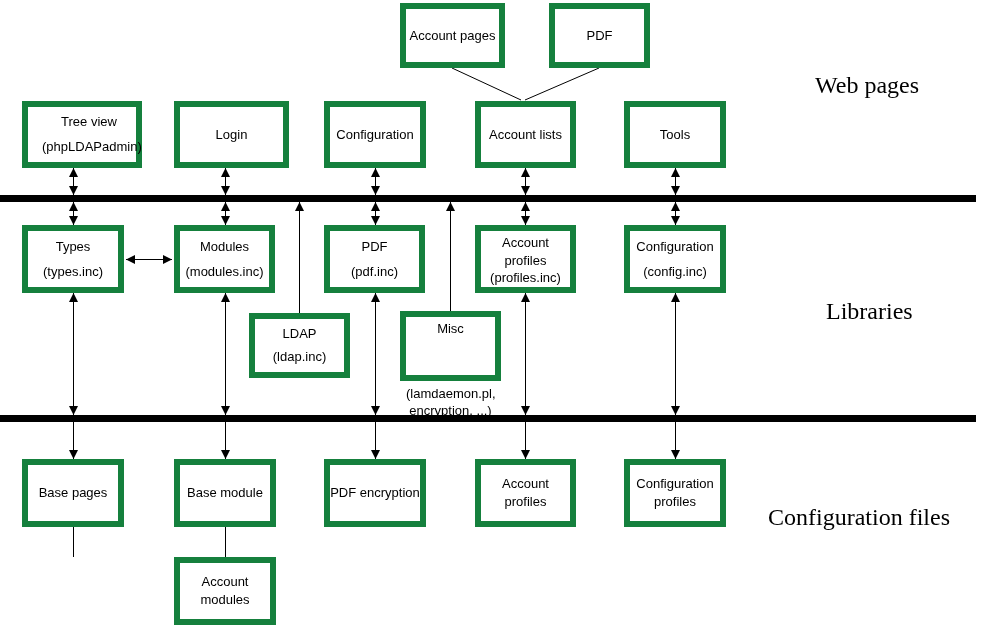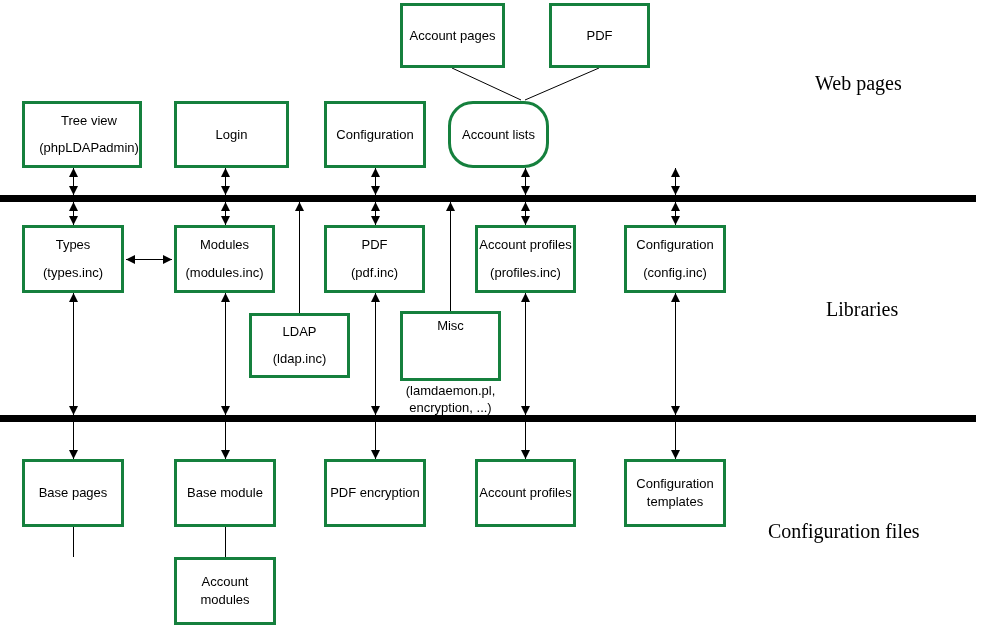--- a/index.html
+++ b/index.html
@@ -1,29 +1,29 @@
 <!DOCTYPE html>
 <html><head>
 <meta charset="utf-8">
 <style>
   html,body { margin:0; padding:0; background:#fff; }
   .canvas {
     position:relative; width:988px; height:628px; background:#ffffff;
     font-family:"Liberation Sans", sans-serif; color:#000; overflow:hidden;
   }
   .box {
-    position:absolute; box-sizing:border-box; border:3px solid #15803d; background:#fff;
+    position:absolute; box-sizing:border-box; border:6px solid #15803d; background:#fff;
     display:flex; flex-direction:column; justify-content:space-around; align-items:center;
     text-align:center; font-size:13px; line-height:1.35; padding:3px 0; z-index:2;
   }
   .box .bt, .box .bs { display:block; width:100%; }
   .bar { position:absolute; left:0; width:976px; height:7px; background:#000; z-index:1; }
   .connectors { position:absolute; left:0; top:0; z-index:1; }
   .section-label {
-    position:absolute; font-family:"Liberation Serif", serif; font-size:20px; z-index:2;
+    position:absolute; font-family:"Liberation Serif", serif; font-size:24px; z-index:2;
     white-space:nowrap;
   }
 </style>
 </head>
 <body>
 
 <div class="canvas">
 
   <svg class="connectors" width="988" height="628" viewBox="0 0 988 628">
     <defs>
@@ -77,41 +77,44 @@
       <line x1="73.5" y1="527" x2="73.5" y2="557"></line>
       <line x1="225.5" y1="527" x2="225.5" y2="557"></line>
     </g>
   </svg>
 
   <div class="bar" style="top:195px;"></div>
   <div class="bar" style="top:415px;"></div>
 
   <div class="section-label" style="left:815px; top:72px;">Web pages</div>
   <div class="section-label" style="left:826px; top:298px;">Libraries</div>
-  <div class="section-label" style="left:768px; top:520px;">Configuration files</div>
+  <div class="section-label" style="left:768px; top:504px;">Configuration files</div>
 
   <div class="box" style="left:400px; top:3px; width:105px; height:65px;">
     <span class="bt">Account pages</span>
   </div>
   <div class="box" style="left:549px; top:3px; width:101px; height:65px;">
     <span class="bt">PDF</span>
   </div>
 
   <div class="box" style="left:22px; top:101px; width:120px; height:67px;padding-left:14px;">
     <span class="bt">Tree view</span>
     <span class="bs">(phpLDAPadmin)</span>
   </div>
   <div class="box" style="left:174px; top:101px; width:115px; height:67px;">
     <span class="bt">Login</span>
   </div>
   <div class="box" style="left:324px; top:101px; width:102px; height:67px;">
     <span class="bt">Configuration</span>
   </div>
-  <div class="box" style="left:448px; top:101px; width:101px; height:67px;border-radius:25px;">
+  <div class="box" style="left:475px; top:101px; width:101px; height:67px;">
     <span class="bt">Account lists</span>
+  </div>
+  <div class="box" style="left:624px; top:101px; width:102px; height:67px;">
+    <span class="bt">Tools</span>
   </div>
 
   <div class="box" style="left:174px; top:225px; width:101px; height:68px;">
     <span class="bt">Modules</span>
     <span class="bs">(modules.inc)</span>
   </div>
   <div class="box" style="left:22px; top:225px; width:102px; height:68px;">
     <span class="bt">Types</span>
     <span class="bs">(types.inc)</span>
   </div>
@@ -143,20 +146,20 @@
   <div class="box" style="left:174px; top:459px; width:102px; height:68px;">
     <span class="bt">Base module</span>
   </div>
   <div class="box" style="left:324px; top:459px; width:102px; height:68px;">
     <span class="bt">PDF encryption</span>
   </div>
   <div class="box" style="left:475px; top:459px; width:101px; height:68px;">
     <span class="bt">Account profiles</span>
   </div>
   <div class="box" style="left:624px; top:459px; width:102px; height:68px;">
-    <span class="bt">Configuration templates</span>
+    <span class="bt">Configuration profiles</span>
   </div>
 
   <div class="box" style="left:174px; top:557px; width:102px; height:68px;">
     <span class="bt">Account modules</span>
   </div>
 
 </div>
 
 </body></html>

